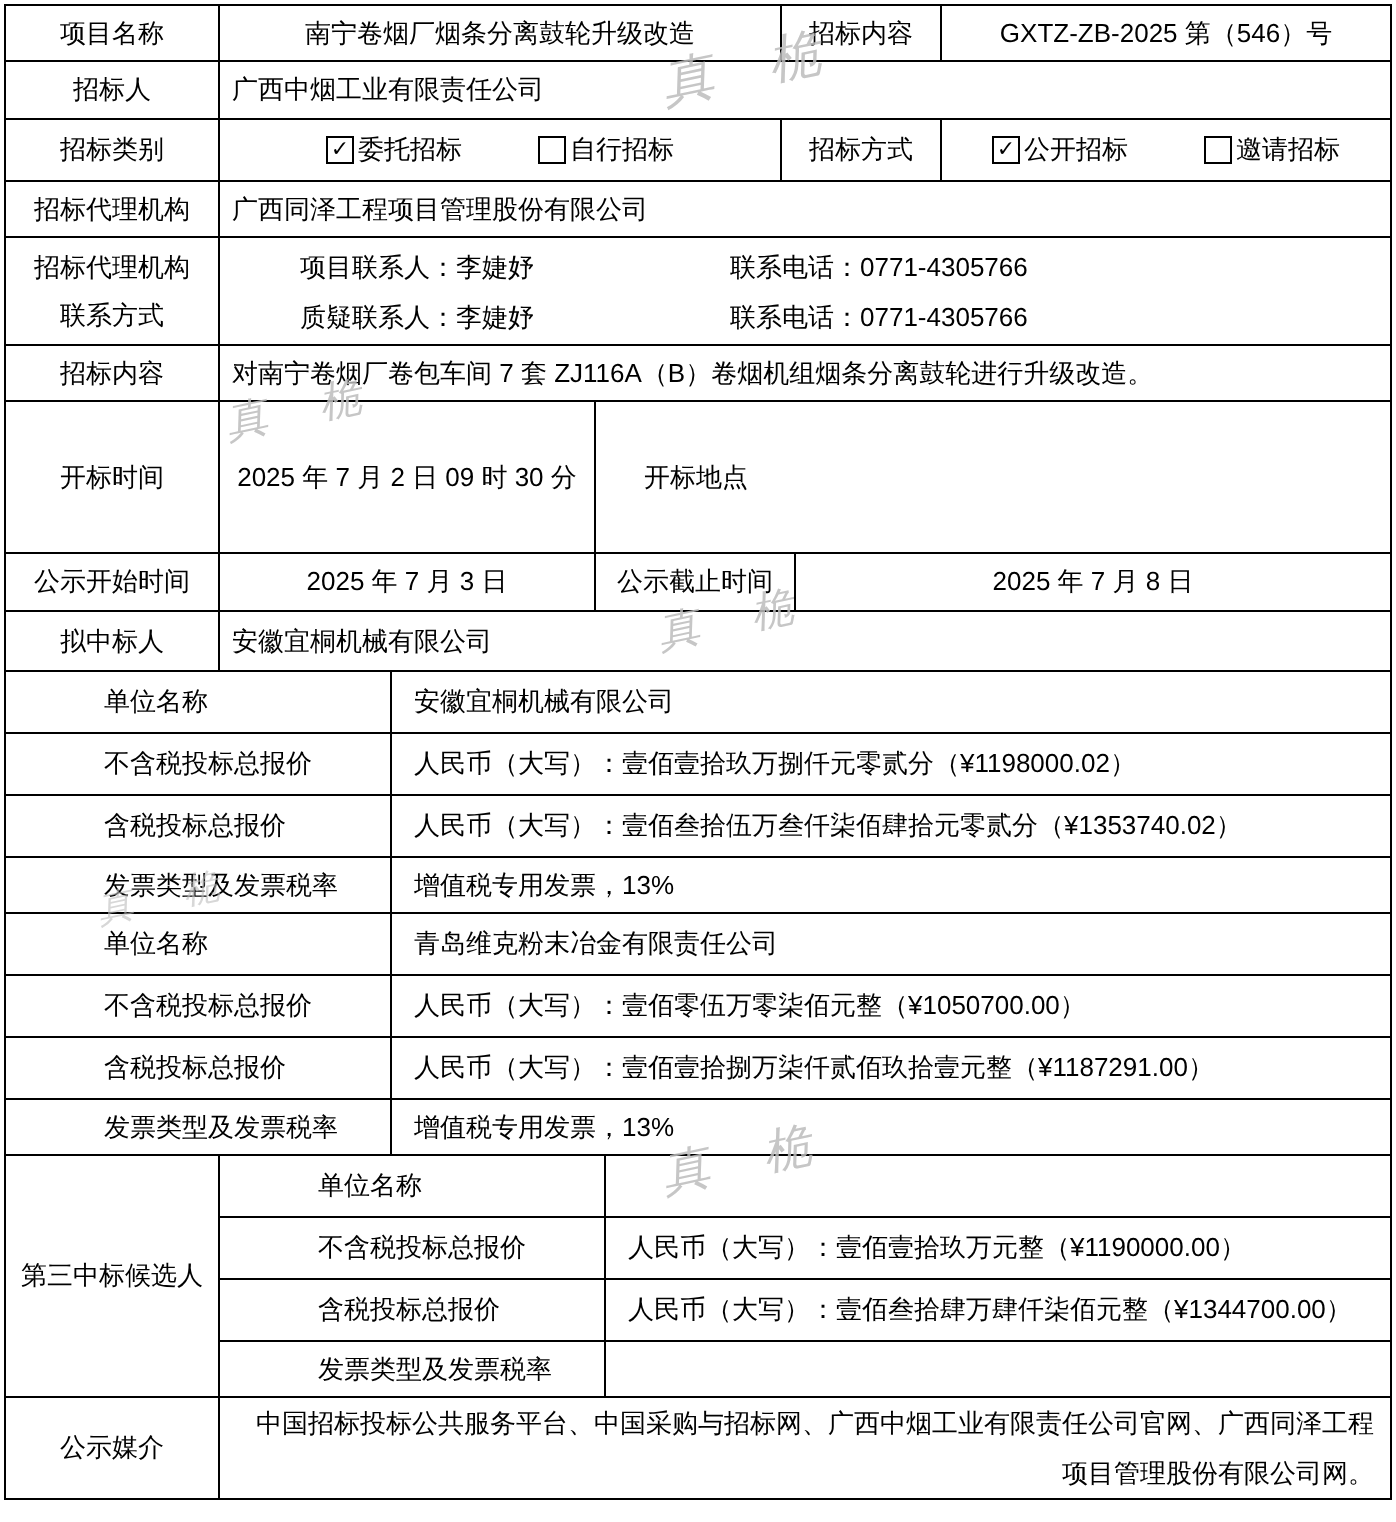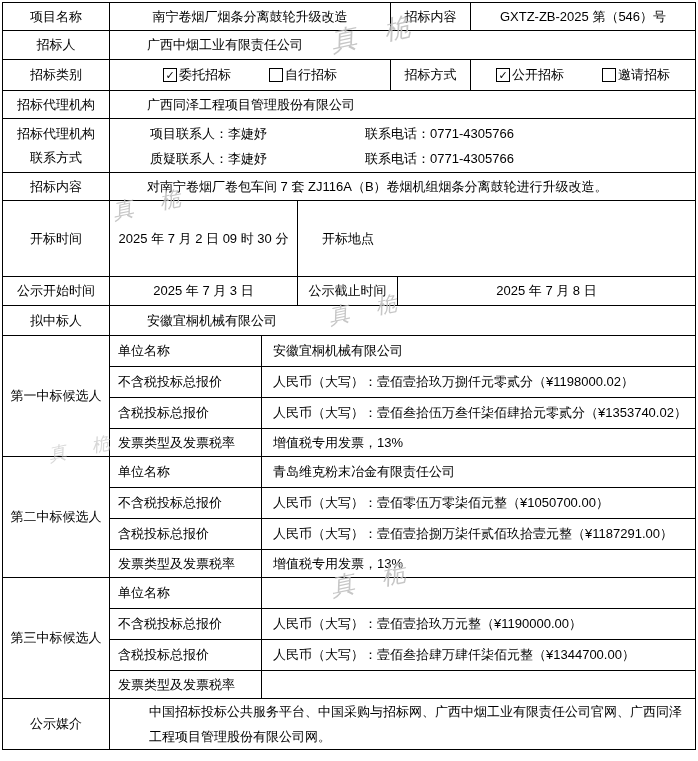--- a/index.html
+++ b/index.html
@@ -12,21 +12,21 @@
   .row{display:flex;border-bottom:1px solid #000;}
   .row:last-child{border-bottom:none;}
   .cell{
     border-right:1px solid #000;display:flex;align-items:center;
     padding:0 6px;box-sizing:border-box;overflow:hidden;background:transparent;
   }
   .cell:last-child{border-right:none;}
   .lab{width:107px;flex:none;justify-content:center;text-align:center;padding:0 2px;}
   .lab2{flex-direction:column;justify-content:center;line-height:24px;}
   .ctr{justify-content:center;text-align:center;}
-  .lft{justify-content:flex-start;text-align:left;margin-left:31px;}
+  .lft{justify-content:flex-start;text-align:right;}
   .grow{flex:1;}
   .w281{width:281px;flex:none;}
   .w80{width:80px;flex:none;}
   .w188{width:188px;flex:none;}
   .w100{width:100px;flex:none;}
   
   .h27{height:27px;} .h28{height:28px;} .h29{height:29px;} .h30{height:30px;justify-content:center;}
   .h53{height:53px;} .h75{height:75px;} .h50{height:50px;}
   
   .optwrap{display:flex;gap:38px;align-items:center;}
@@ -46,21 +46,21 @@
   .cand{display:flex;border-bottom:1px solid #000;}
   .cand-label{
     width:107px;flex:none;border-right:1px solid #000;display:flex;
     align-items:center;justify-content:center;text-align:center;box-sizing:border-box;
   }
   .cand-rows{flex:1;display:flex;flex-direction:column;}
   .cand-row{display:flex;border-bottom:1px solid #000;height:30px;}
   .cand-row:last-child{border-bottom:none;height:27px;}
   .cand-sub{
     width:152px;flex:none;border-right:1px solid #000;display:flex;
-    align-items:center;padding-left:8px;box-sizing:border-box;
+    align-items:center;padding-left:8px;box-sizing:border-box;margin-left:41px;
   }
   .cand-val{flex:1;display:flex;align-items:center;padding-left:11px;overflow:hidden;}
   
   .media-val{line-height:25px;padding:0 8px;align-items:center;}
   
   .wm{
     position:absolute;color:#bdbdbd;font-family:"DejaVu Serif",serif;
     font-style:italic;letter-spacing:10px;transform:rotate(-12deg);
     pointer-events:none;opacity:.85;white-space:nowrap;z-index:5;
   }
@@ -163,21 +163,20 @@
       <div class="cell w100 ctr">公示截止时间</div>
       <div class="cell grow ctr">2025 年 7 月 8 日</div>
     </div>
 
     <div class="row h29">
       <div class="cell lab">拟中标人</div>
       <div class="cell grow lft">安徽宜桐机械有限公司</div>
     </div>
 
     <div class="cand">
-      <div class="cand-label">第一中标候选人</div>
       <div class="cand-rows">
         <div class="cand-row">
           <div class="cand-sub">单位名称</div>
           <div class="cand-val">安徽宜桐机械有限公司</div>
         </div>
         <div class="cand-row">
           <div class="cand-sub">不含税投标总报价</div>
           <div class="cand-val">人民币（大写）：壹佰壹拾玖万捌仟元零贰分（¥1198000.02）</div>
         </div>
         <div class="cand-row">
@@ -185,21 +184,20 @@
           <div class="cand-val">人民币（大写）：壹佰叁拾伍万叁仟柒佰肆拾元零贰分（¥1353740.02）</div>
         </div>
         <div class="cand-row">
           <div class="cand-sub">发票类型及发票税率</div>
           <div class="cand-val">增值税专用发票，13%</div>
         </div>
       </div>
     </div>
 
     <div class="cand">
-      <div class="cand-label">第二中标候选人</div>
       <div class="cand-rows">
         <div class="cand-row">
           <div class="cand-sub">单位名称</div>
           <div class="cand-val">青岛维克粉末冶金有限责任公司</div>
         </div>
         <div class="cand-row">
           <div class="cand-sub">不含税投标总报价</div>
           <div class="cand-val">人民币（大写）：壹佰零伍万零柒佰元整（¥1050700.00）</div>
         </div>
         <div class="cand-row">

